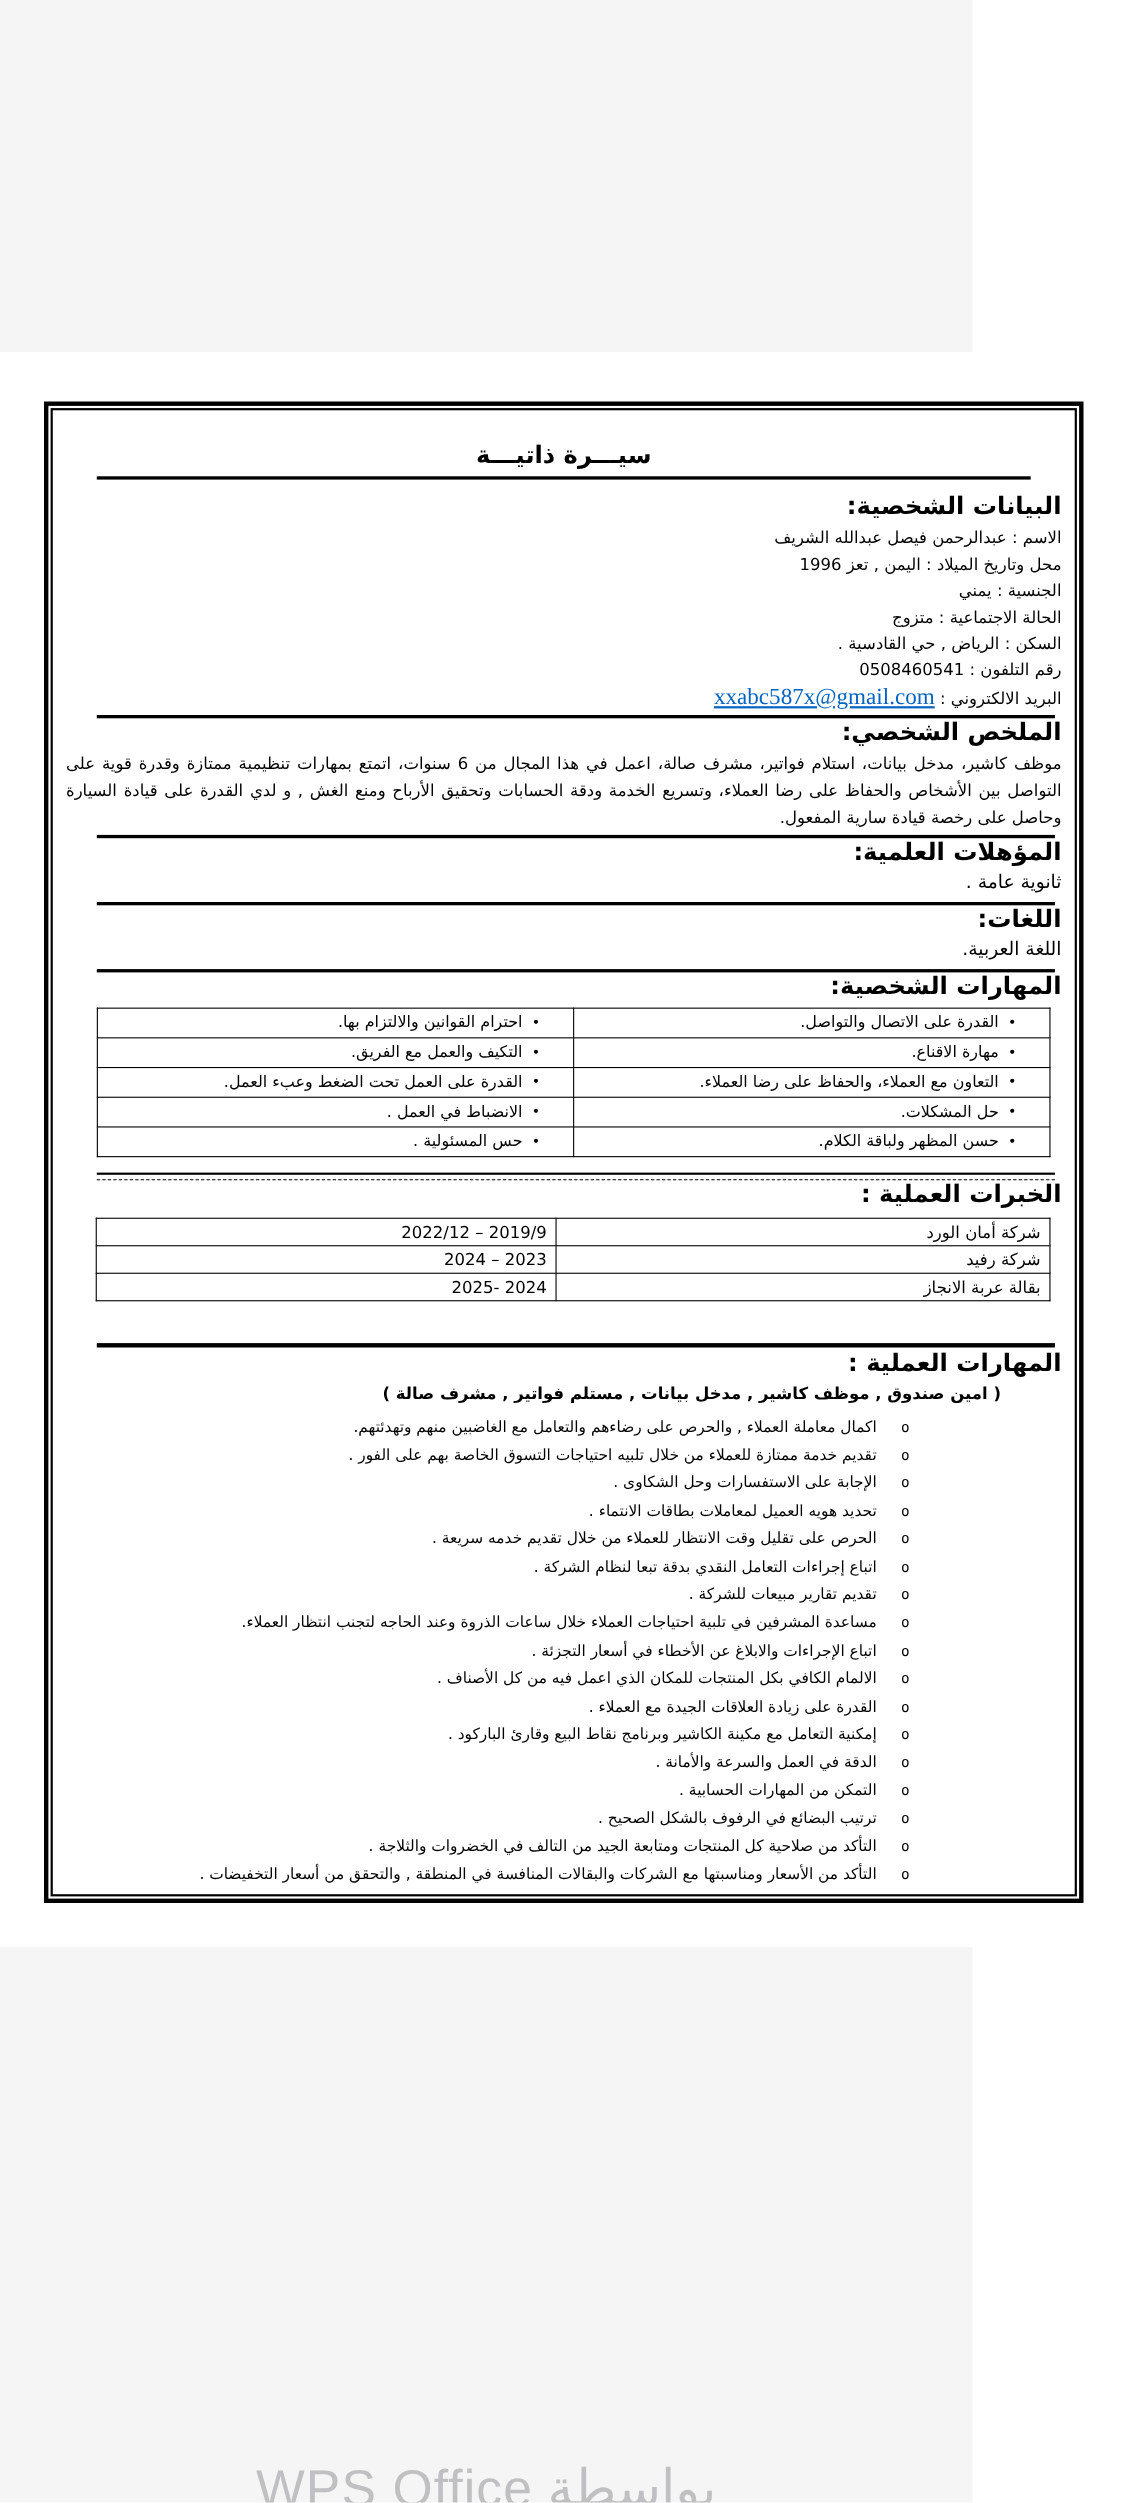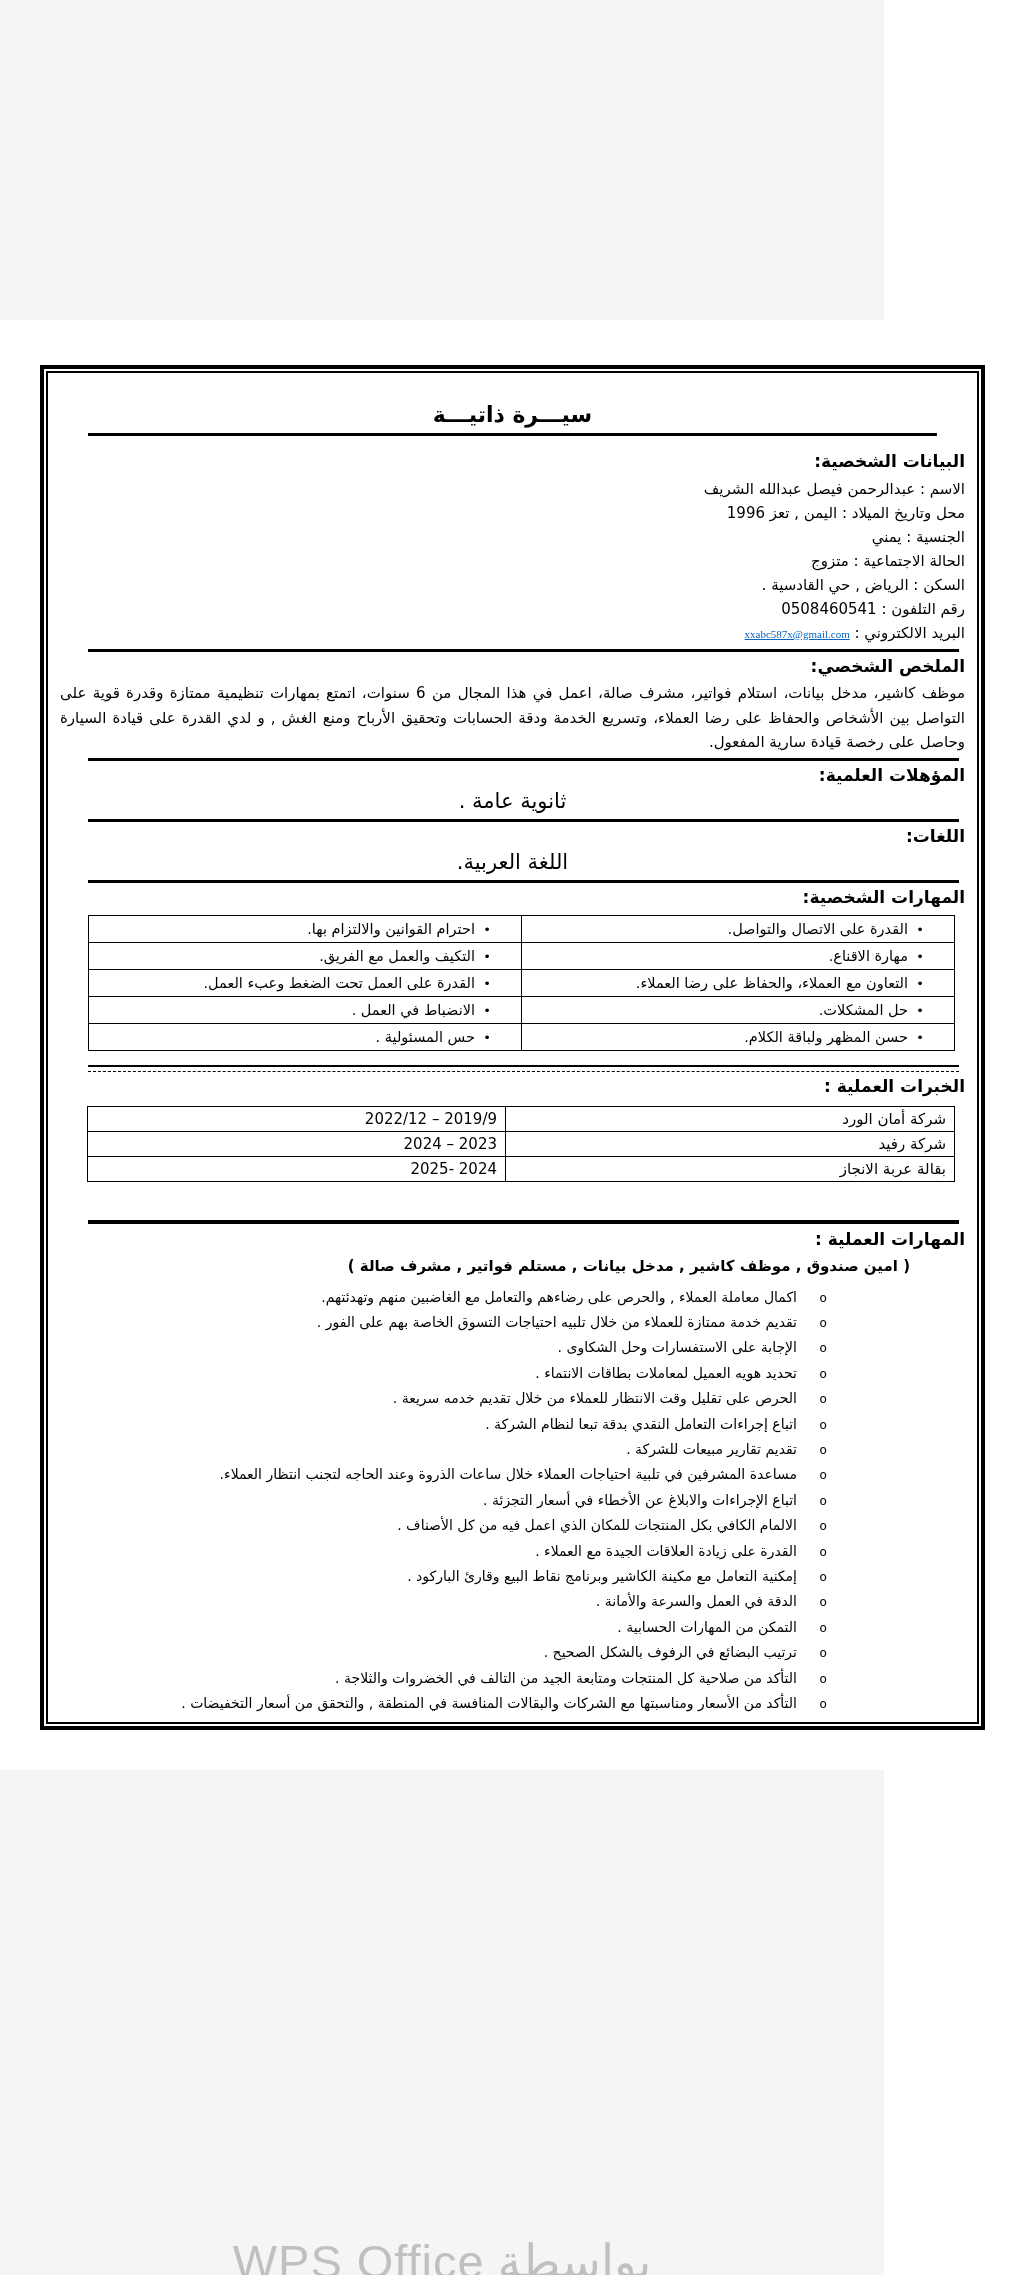--- a/index.html
+++ b/index.html
@@ -30,33 +30,33 @@
     margin-top:17px;text-align:center;font-weight:bold;font-size:22px;
   }
   .title-rule{border-top:3px solid #000;margin:6px 28px 0 28px;}
   .rule3{border-top:3px solid #000;margin:3px 6px 0 28px;}
   .rule4{border-top:4px solid #000;margin:0 6px 0 28px;}
   .combo-rule{
     height:4px;margin:14px 6px 0 28px;
     border-top:2px solid #000;border-bottom:1.5px dashed #000;
   }
   h2{
-    margin:2px 0 0 0;font-size:17px;font-weight:bold;line-height:24px;
+    margin:2px 0 0 0;font-size:22px;font-weight:bold;line-height:24px;
   }
   .pd-lines{margin:4px 0 0 0;padding:0;list-style:none;font-size:15px;line-height:24px;}
   .pd-lines li{white-space:nowrap;}
   a.email-link{
     color:#0563C1;text-decoration:underline;direction:ltr;unicode-bidi:embed;
-    font-family:"Liberation Serif",serif;font-size:11px;
+    font-family:"Liberation Serif",serif;font-size:21px;
   }
   .para{
     margin:3px 0 0 0;font-size:15px;line-height:24.5px;text-align:justify;
     text-justify:inter-word;
   }
-  .single-line{margin:2px 0 6px 0;font-size:21px;line-height:24px;text-align:center;}
+  .single-line{margin:2px 0 6px 0;font-size:17px;line-height:24px;}
   table{border-collapse:collapse;}
   .skills-table{
     width:867px;margin:6px 10px 0 0;table-layout:fixed;
   }
   .skills-table td{
     border:1.5px solid #000;height:27px;vertical-align:middle;
     font-size:14.5px;position:relative;padding:2px 46px 2px 4px;
     box-sizing:border-box;
   }
   .bullet-dot{

